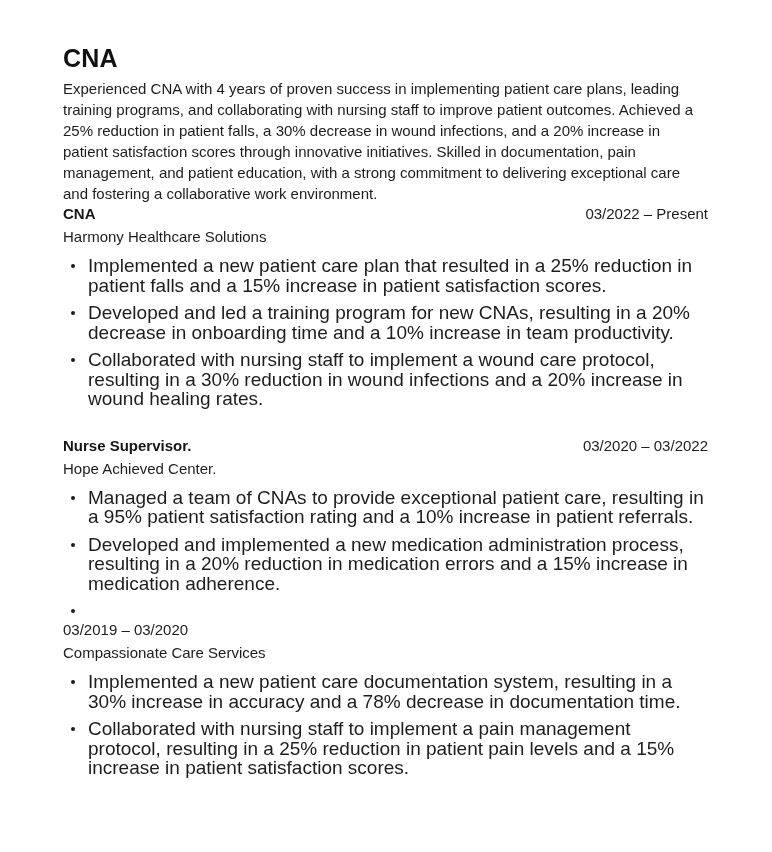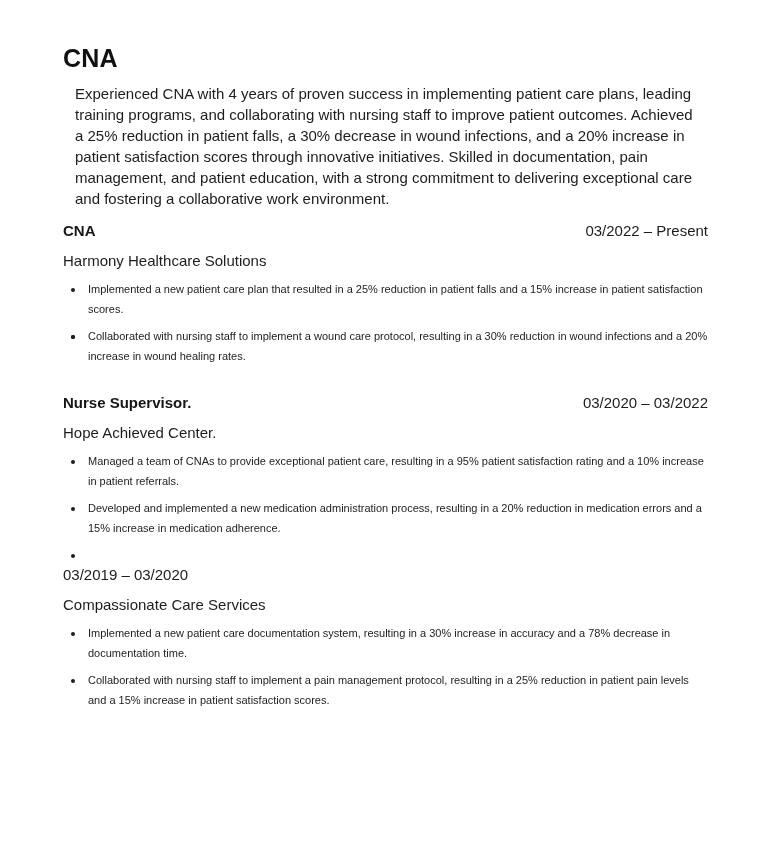--- a/index.html
+++ b/index.html
@@ -20,21 +20,21 @@
   }
   .resume-name {
     margin: 0 0 7px 0;
     font-size: 25px;
     line-height: 26px;
     font-weight: 700;
     letter-spacing: 0.2px;
     color: #111111;
   }
   .summary {
-    margin: 12px;
+    margin: 0;
     font-size: 15px;
     line-height: 21px;
     color: #1d1d1d;
   }
   .section-heading {
     margin: 42px 0 37px 0;
     font-size: 12.5px;
     line-height: 14px;
     font-weight: 400;
     letter-spacing: 0.4px;
@@ -55,35 +55,35 @@
   }
   .job-dates {
     font-size: 15px;
     line-height: 20px;
     font-weight: 400;
     color: #1d1d1d;
     white-space: nowrap;
     text-align: right;
   }
   .company {
-    margin-top: 9px;
+    margin-top: 2px;
     font-size: 15px;
     line-height: 21px;
     color: #1d1d1d;
   }
   ul.bullets {
     list-style: none;
     margin: 9px 0 0 0;
     padding: 0;
   }
   ul.bullets li {
     position: relative;
     padding-left: 25px;
     margin-bottom: 8px;
-    font-size: 11px;
+    font-size: 19px;
     line-height: 19.5px;
     color: #1d1d1d;
   }
   ul.bullets li .bullet-dot {
     position: absolute;
     left: 8px;
     top: 8px;
     width: 4px;
     height: 4px;
     border-radius: 50%;
@@ -108,20 +108,21 @@
         <div class="job-dates">03/2022 – Present</div>
       </div>
       <div class="company">Harmony Healthcare Solutions</div>
       <ul class="bullets">
         <li>
           <span class="bullet-dot"></span>
           <span>Implemented a new patient care plan that resulted in a 25% reduction in patient falls and a 15% increase in patient satisfaction scores.</span>
         </li>
         <li>
           <span class="bullet-dot"></span>
+          <span>Developed and led a training program for new CNAs, resulting in a 20% decrease in onboarding time and a 10% increase in team productivity.</span>
         </li>
         <li>
           <span class="bullet-dot"></span>
           <span>Collaborated with nursing staff to implement a wound care protocol, resulting in a 30% reduction in wound infections and a 20% increase in wound healing rates.</span>
         </li>
       </ul>
     </div>
 
     <div class="entry">
       <div class="entry-header">

